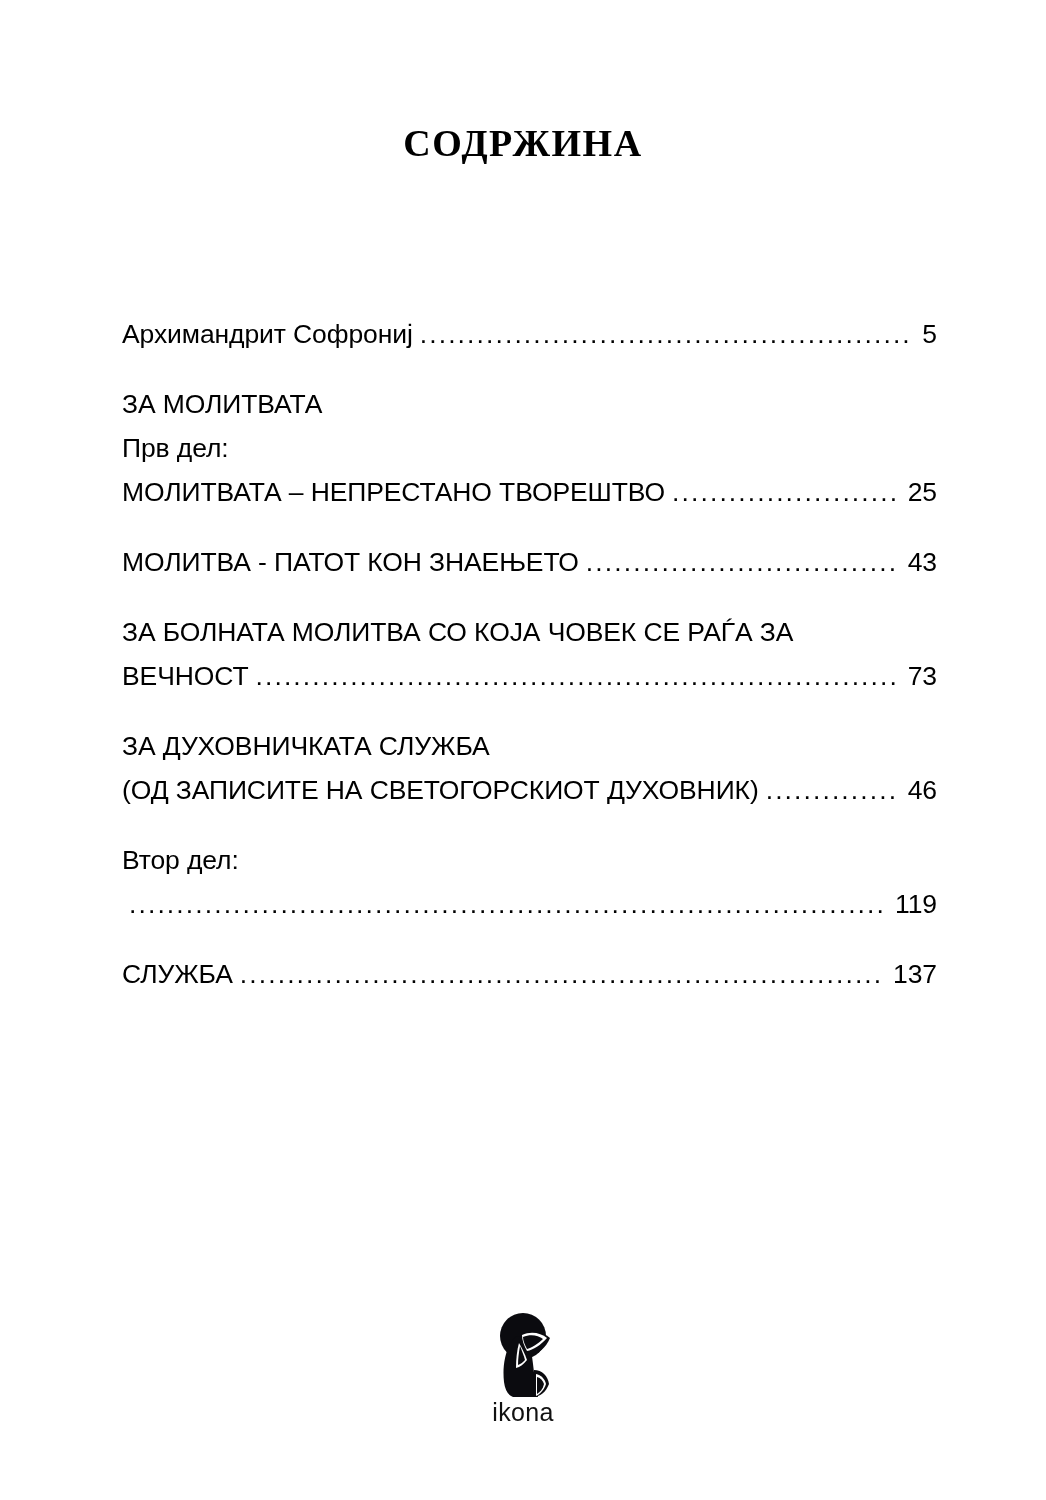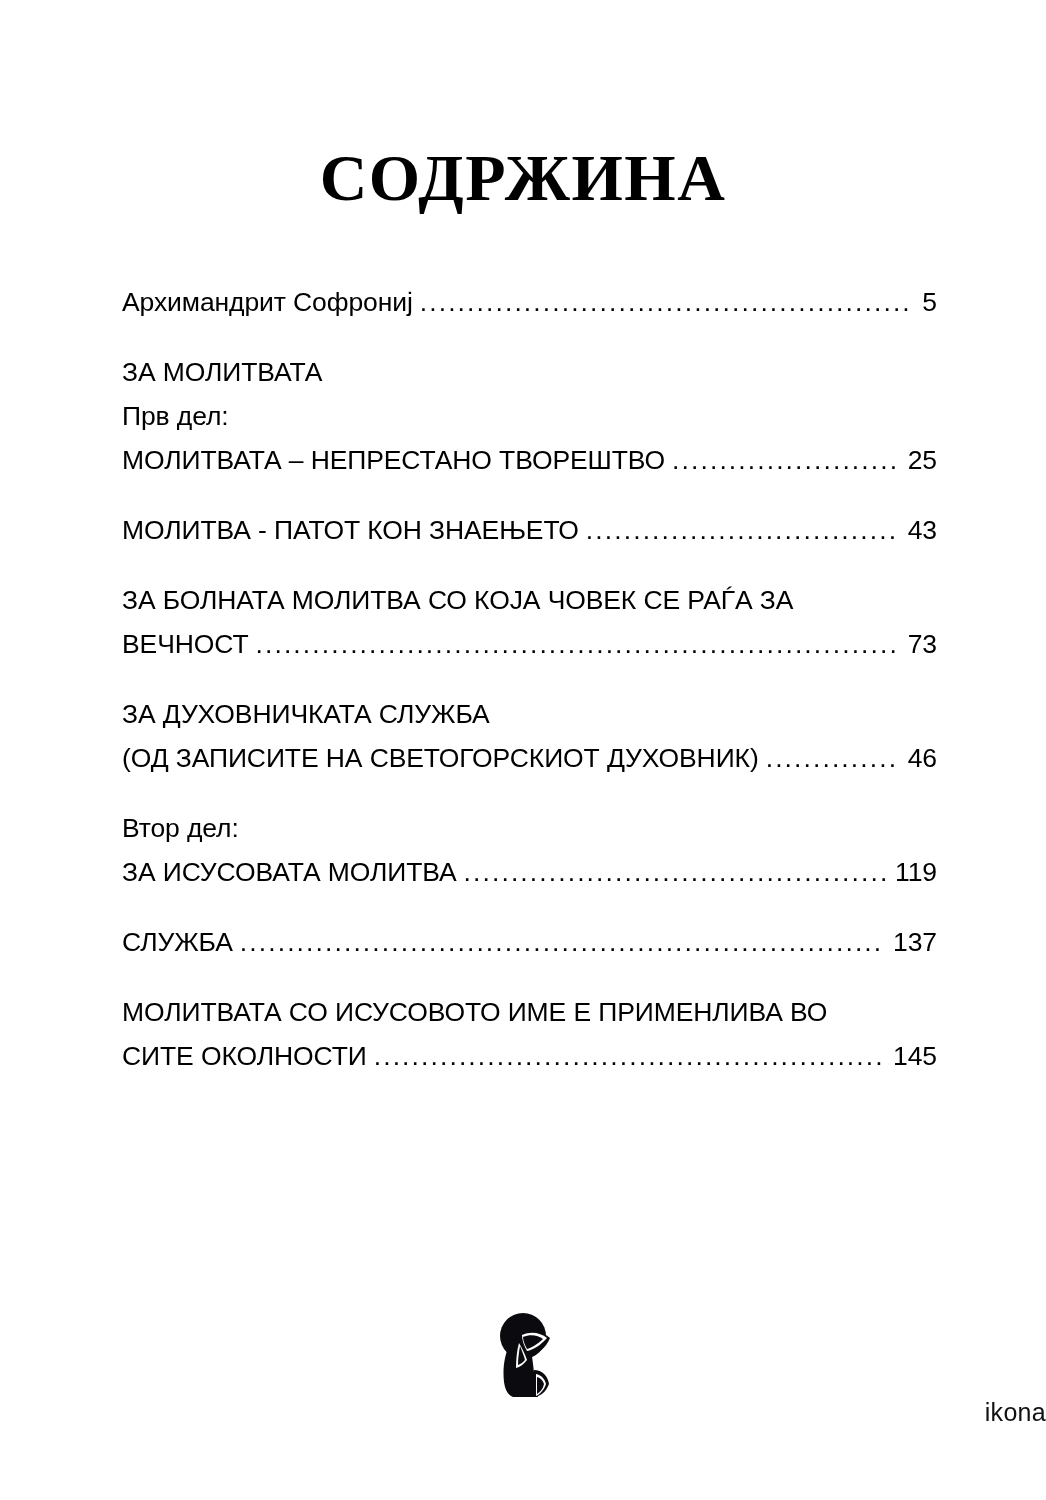--- a/index.html
+++ b/index.html
@@ -25,31 +25,31 @@
 
   
   .toc-title {
     position: absolute;
     top: 98px;
     left: 0;
     width: 1046px;
     text-align: center;
     font-family: "Liberation Serif", "DejaVu Serif", serif;
     font-weight: bold;
-    font-size: 66px;
+    font-size: 38px;
     letter-spacing: 1.5px;
     line-height: 1.1;
     color: #000000;
   }
 
   
   .toc-list {
     position: absolute;
     left: 122px;
-    top: 280px;
+    top: 312px;
     width: 815px;
   }
 
   .toc-entry {
     margin-bottom: 26px;
   }
 
   .toc-line {
     display: flex;
     align-items: baseline;
@@ -109,21 +109,20 @@
     height: 86px;
   }
   .logo-text {
     display: block;
     margin-top: 2px;
     font-family: "Liberation Sans", sans-serif;
     font-size: 25px;
     letter-spacing: 0.3px;
     color: #111111;
     line-height: 1;
-    text-align: right;
   }
 </style>
 </head>
 <body>
 
 <div class="page">
 
   <h1 class="toc-title">СОДРЖИНА</h1>
 
   <div class="toc-list">
@@ -172,40 +171,29 @@
           <span class="txt">(ОД ЗАПИСИТЕ НА СВЕТОГОРСКИОТ ДУХОВНИК)</span>
           <span class="leader"></span>
           <span class="pageno">46</span>
         </div>
       </div>
       <div class="toc-entry">
         <div class="toc-line plain">
           <span class="txt">Втор дел:</span>
         </div>
         <div class="toc-line gap-before-leader gap-before-num">
-          <span class="txt">ЗА ИСУСОВАТА МОЛИТВА</span>
           <span class="leader"></span>
           <span class="pageno">119</span>
         </div>
       </div>
       <div class="toc-entry">
         <div class="toc-line gap-before-leader gap-before-num">
           <span class="txt">СЛУЖБА</span>
           <span class="leader"></span>
           <span class="pageno">137</span>
-        </div>
-      </div>
-      <div class="toc-entry">
-        <div class="toc-line plain">
-          <span class="txt">МОЛИТВАТА СО ИСУСОВОТО ИМЕ Е ПРИМЕНЛИВА ВО</span>
-        </div>
-        <div class="toc-line gap-before-leader gap-before-num">
-          <span class="txt">СИТЕ ОКОЛНОСТИ</span>
-          <span class="leader"></span>
-          <span class="pageno">145</span>
         </div>
       </div>
     </div>
 
   <div class="logo-wrap">
     <svg class="logo-mark" viewBox="0 0 74 86" aria-hidden="true">
 
       <circle cx="37" cy="24" r="23" fill="#0b0b0f"></circle>
 
       <path d="M30 24 C20 34 16 52 18 70 C19 78 22 83 27 85 L52 85 C50 74 48 62 47 52 C46 42 44 32 40 25 Z" fill="#0b0b0f"></path>

